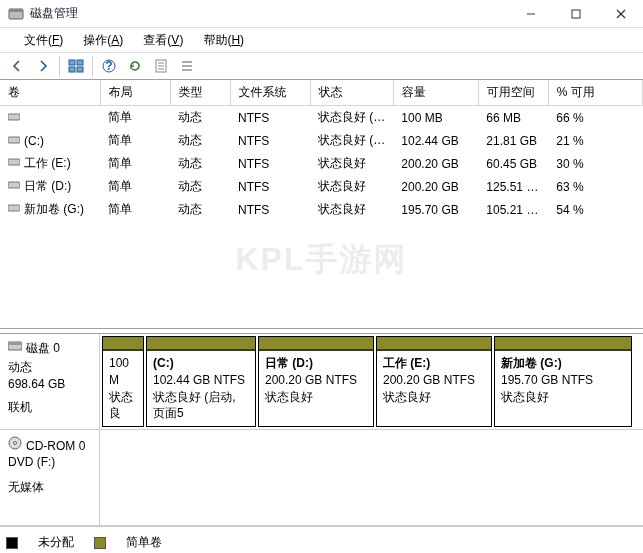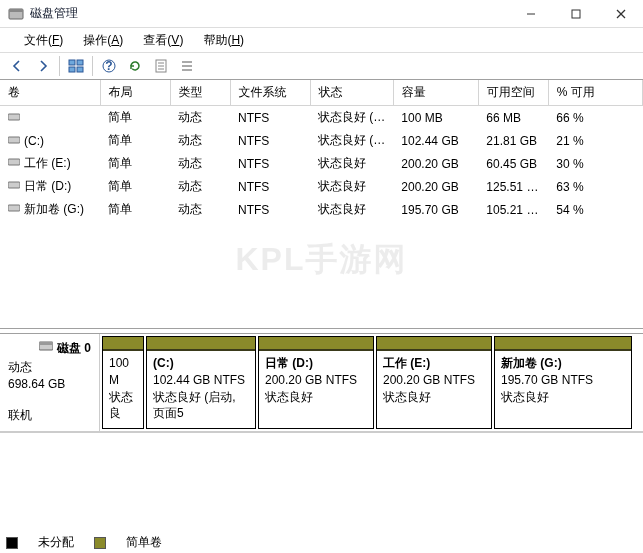--- a/index.html
+++ b/index.html
@@ -17,21 +17,21 @@
 .table-area { height: 248px; overflow: auto; }
 table.vol { width: 100%; border-collapse: collapse; }
 table.vol th { text-align: left; font-weight: normal; padding: 4px 8px; border-right: 1px solid #d4d4d4; border-bottom: 1px solid #d4d4d4; background: #fff; white-space: nowrap; }
 table.vol td { padding: 3px 8px; white-space: nowrap; }
 .vol-icon { width: 12px; display: inline-block; margin-right: 4px; color: #555; }
 .watermark { position: absolute; left: 50%; top: 260px; transform: translate(-50%,-50%); font-size: 32px; font-weight: bold; color: rgba(200,200,200,0.35); pointer-events: none; letter-spacing: 2px; }
 .splitter { height: 6px; background: #fff; border-top: 1px solid #a0a0a0; border-bottom: 1px solid #a0a0a0; cursor: row-resize; }
 .graphic-area { border-bottom: 1px solid #ccc; }
 .disk-row { display: flex; border-bottom: 1px solid #ccc; min-height: 96px; }
 .disk-label { width: 100px; padding: 6px 8px; border-right: 1px solid #ccc; }
-.disk-label .dname { font-weight: bold; margin-bottom: 2px; text-align: right; }
+.disk-label .dname { font-weight: normal; margin-bottom: 2px; }
 .disk-label .dline { margin-bottom: 1px; }
 .disk-label .dicon { display:inline-block; width:14px; margin-right:4px; color:#555; }
 .parts { flex: 1; display: flex; gap: 2px; padding: 2px; }
 .part { border: 1px solid #000; display: flex; flex-direction: column; }
 .part-header { height: 14px; border-bottom: 2px solid #3a3a1a; }
 .ph-primary { background: #8a8a2a; }
 .part-body { flex: 1; padding: 4px 6px; font-size: 11px; line-height: 1.4; overflow: hidden; }
 .part-body .pname { font-weight: bold; }
 .legend { position: absolute; bottom: 2px; left: 6px; display: flex; align-items: center; gap: 20px; font-size: 11px; }
 .lg-sw { width: 12px; height: 12px; display: inline-block; border: 1px solid #555; }
@@ -209,21 +209,21 @@
 
 <div class="graphic-area" id="graphic-area">
     <div class="disk-row">
       <div class="disk-label">
         <div class="dname"><span class="dicon"><svg width="14" height="12" viewBox="0 0 14 12">
               <rect x="0" y="2" width="14" height="8" rx="1" fill="#ccc" stroke="#666"></rect>
               <rect x="0" y="2" width="14" height="3" fill="#999"></rect>
             </svg></span><span>磁盘 0</span></div>
         <div class="dline">动态</div>
         <div class="dline">698.64 GB</div>
-        <div class="dline" style="margin-top:16px">联机</div>
+        <div class="dline" style="margin-top:8px">联机</div>
       </div>
       <div class="parts">
         <div class="part" style="width: 42px;">
           <div class="part-header ph-primary"></div>
           <div class="part-body">
             <div>100 M</div>
             <div>状态良</div>
           </div>
         </div>
         <div class="part" style="width: 110px;">
@@ -252,20 +252,31 @@
         </div>
         <div class="part" style="width: 138px;">
           <div class="part-header ph-primary"></div>
           <div class="part-body">
             <div class="pname">新加卷   (G:)</div>
             <div>195.70 GB NTFS</div>
             <div>状态良好</div>
           </div>
         </div>
       </div>
+    </div>
+    <div class="disk-row">
+      <div class="disk-label">
+        <div class="dname"><span class="dicon"><svg width="14" height="14" viewBox="0 0 14 14">
+              <circle cx="7" cy="7" r="6" fill="#ddd" stroke="#666"></circle>
+              <circle cx="7" cy="7" r="1.5" fill="#fff" stroke="#666"></circle>
+            </svg></span><span>CD-ROM 0</span></div>
+        <div class="dline">DVD (F:)</div>
+        <div class="dline" style="margin-top:10px">无媒体</div>
+      </div>
+      <div class="parts" style="min-height: 86px;"></div>
     </div>
   </div>
 
 <div class="legend">
   <span class="lg-sw lg-unalloc"></span>
   <span>未分配</span>
   <span class="lg-sw lg-primary"></span>
   <span>简单卷</span>
 </div>
 

